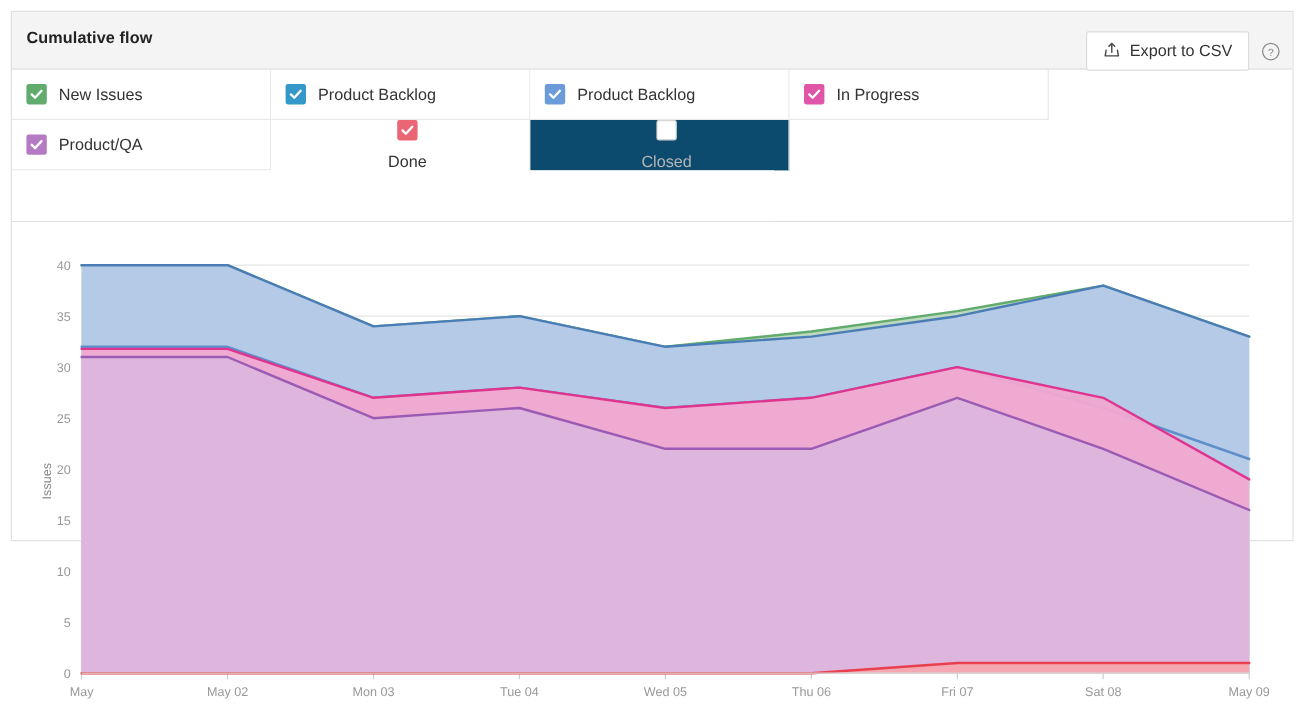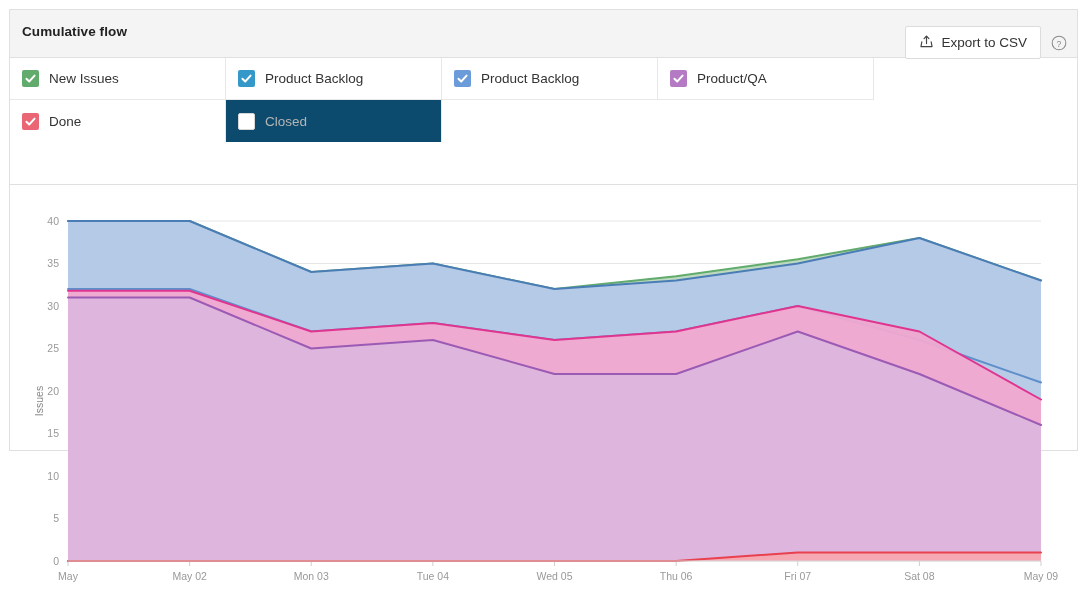--- a/index.html
+++ b/index.html
@@ -39,21 +39,21 @@
   .legend-cell{
     width:216px;height:42px;box-sizing:border-box;
     display:flex;align-items:center;gap:10px;
     padding-left:12px;
     border-right:1px solid #e8e8e8;border-bottom:1px solid #e8e8e8;
     background:#ffffff;font-size:13.5px;color:#333;cursor:pointer;
     user-select:none;
   }
   .legend-cell.filler{border-right:none;cursor:default;}
   .legend-cell.disabled{background:#0c4a6e;color:#b5b5b5;}
-  .legend-cell.no-border-b{border-bottom:none;}
+  .legend-cell.no-border-b{border-bottom:none;flex-direction:column;}
   .cbox{
     width:17px;height:17px;flex:0 0 17px;border-radius:2px;
     box-sizing:border-box;display:flex;align-items:center;justify-content:center;
   }
   .cbox svg{width:13px;height:13px;display:block;}
   .cbox.off{background:#ffffff;border:1px solid #d6d6d6;}
   
   .chart-wrap{position:relative;width:100%;height:432px;}
   .chart-svg{display:block;}
   .ylabel-text{
@@ -105,20 +105,28 @@
         </span>
         <span>Product Backlog</span>
       </div>
       <div class="legend-cell">
         <span class="cbox" style="background: rgb(107, 155, 216);">
           <svg viewBox="0 0 14 14" fill="none" stroke="#ffffff" stroke-width="2.1" stroke-linecap="round" stroke-linejoin="round">
             <path d="M2.6 7.2 L5.6 10.2 L11.4 3.9"></path>
           </svg>
         </span>
         <span>Product Backlog</span>
+      </div>
+      <div class="legend-cell">
+        <span class="cbox" style="background: rgb(224, 85, 168);">
+          <svg viewBox="0 0 14 14" fill="none" stroke="#ffffff" stroke-width="2.1" stroke-linecap="round" stroke-linejoin="round">
+            <path d="M2.6 7.2 L5.6 10.2 L11.4 3.9"></path>
+          </svg>
+        </span>
+        <span>In Progress</span>
       </div>
       <div class="legend-cell">
         <span class="cbox" style="background: rgb(181, 122, 196);">
           <svg viewBox="0 0 14 14" fill="none" stroke="#ffffff" stroke-width="2.1" stroke-linecap="round" stroke-linejoin="round">
             <path d="M2.6 7.2 L5.6 10.2 L11.4 3.9"></path>
           </svg>
         </span>
         <span>Product/QA</span>
       </div>
       <div class="legend-cell no-border-b">

